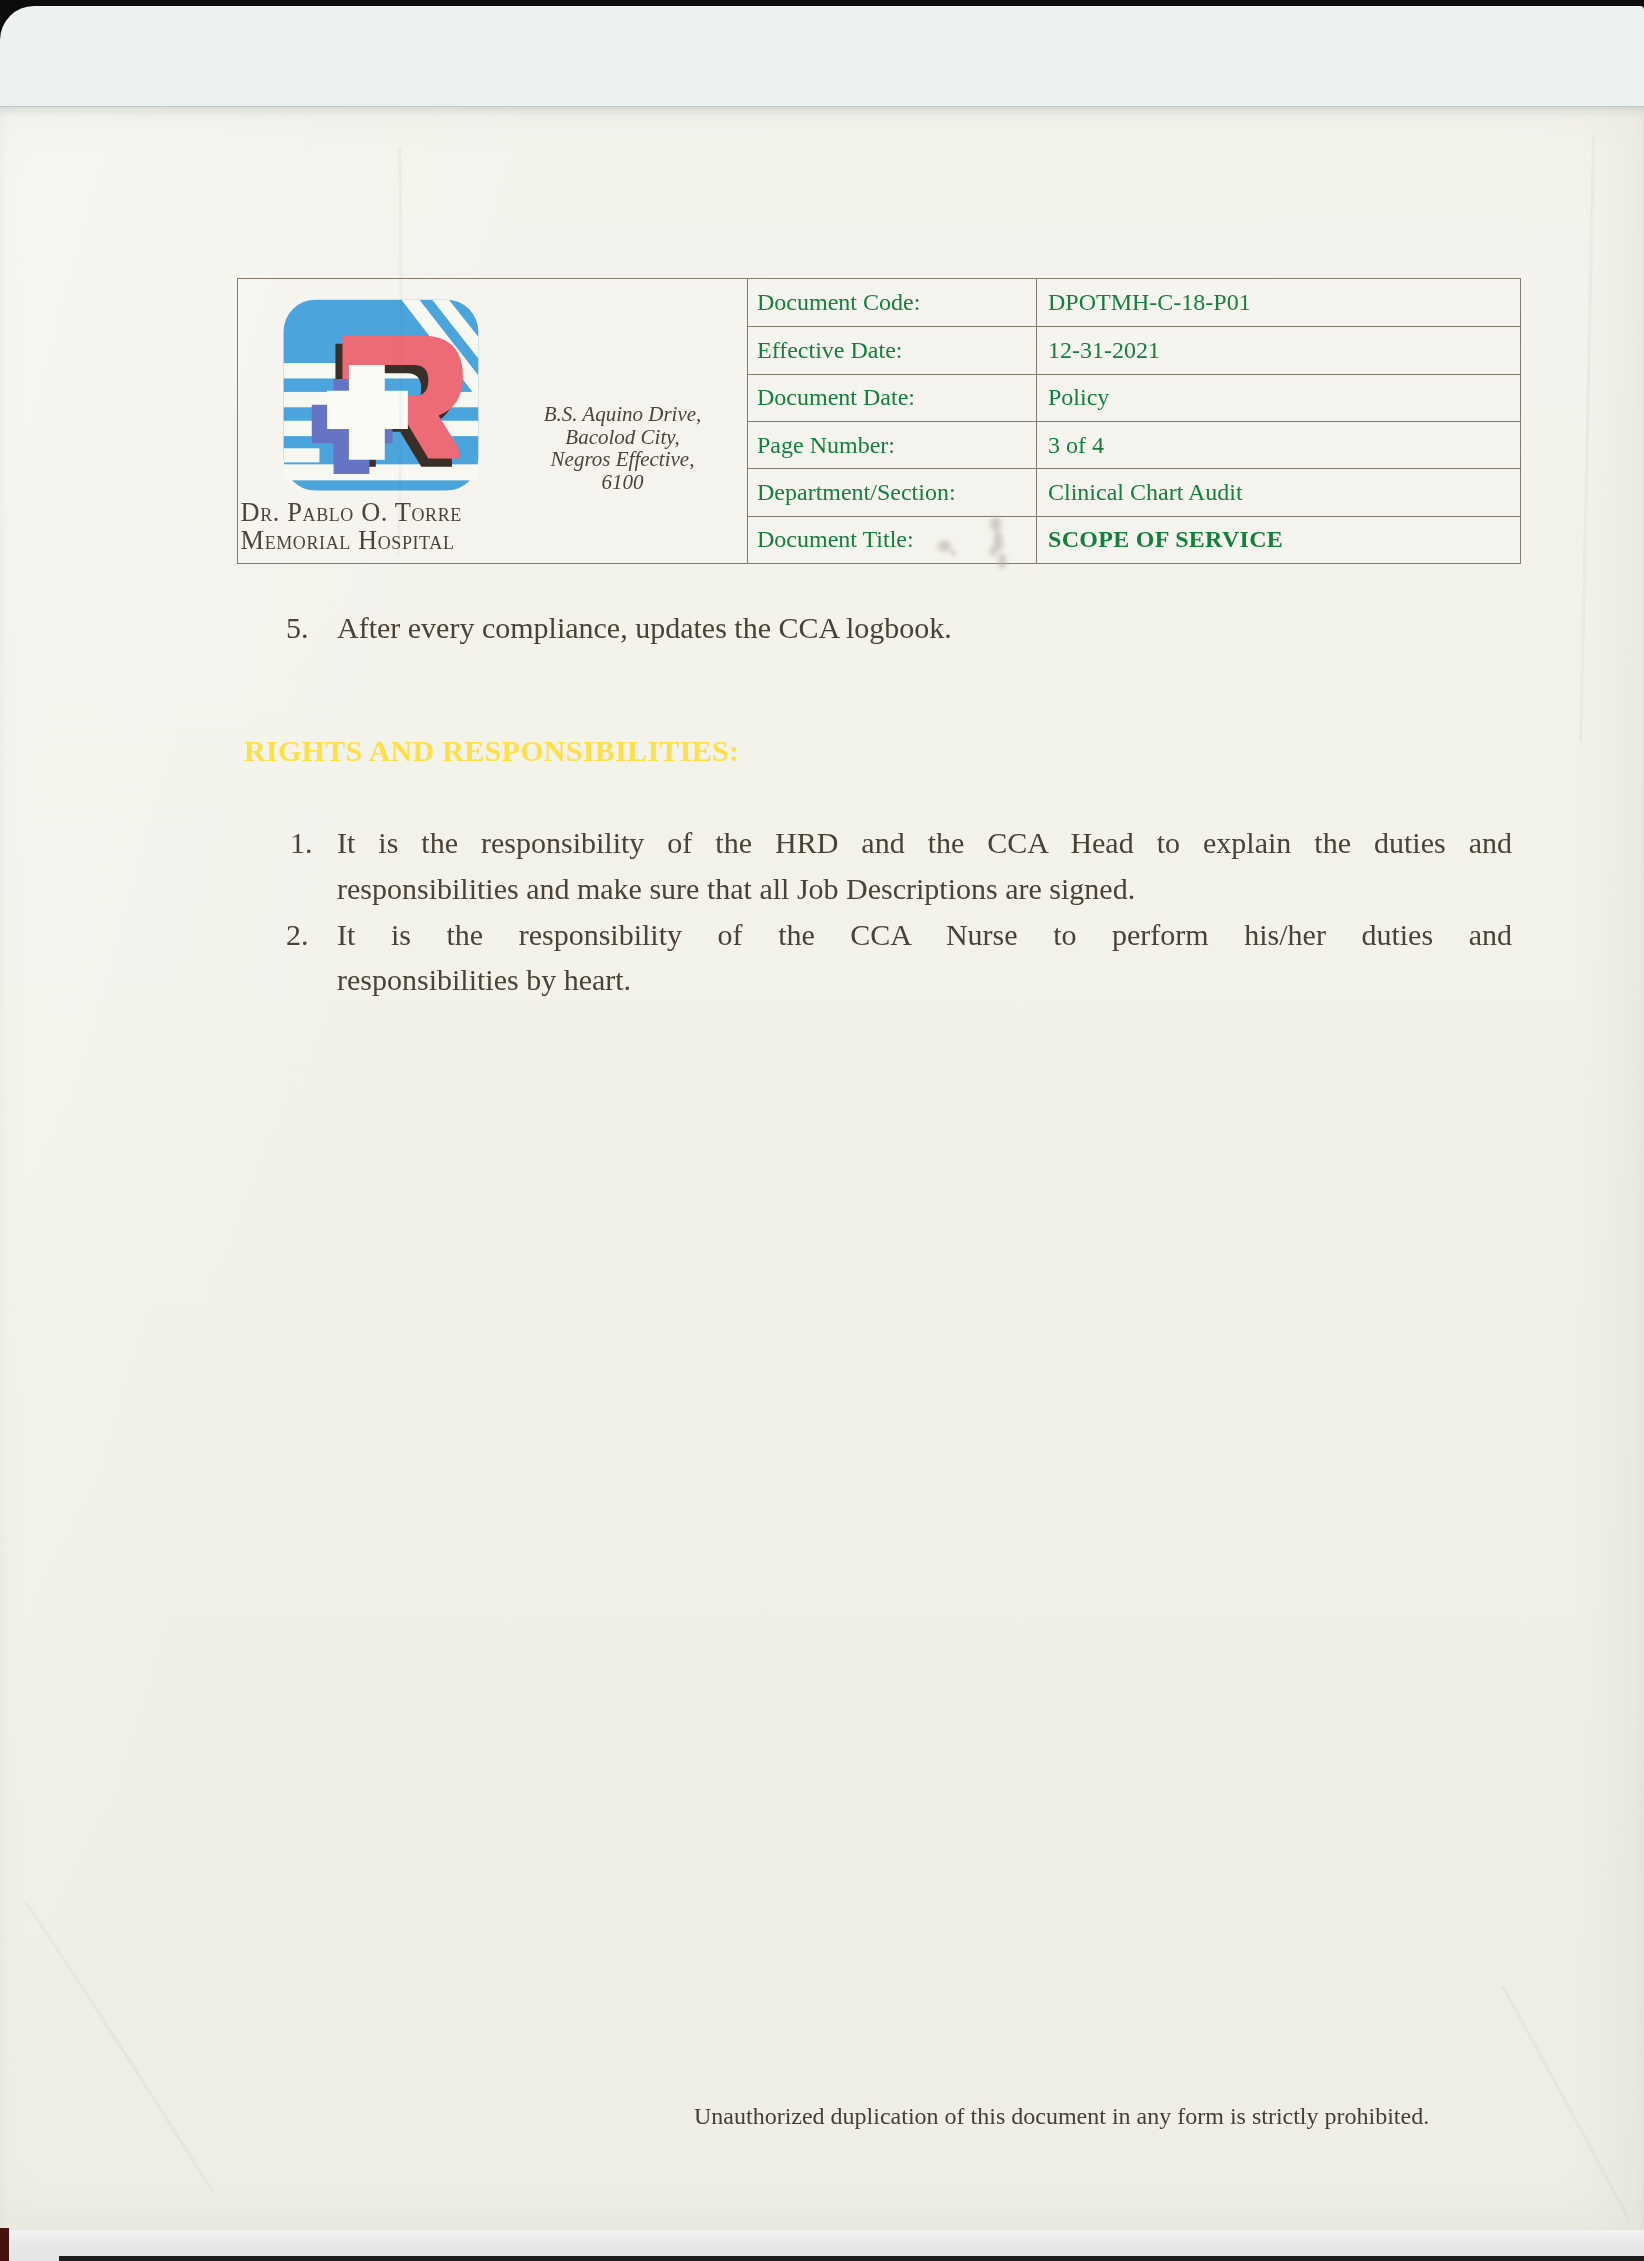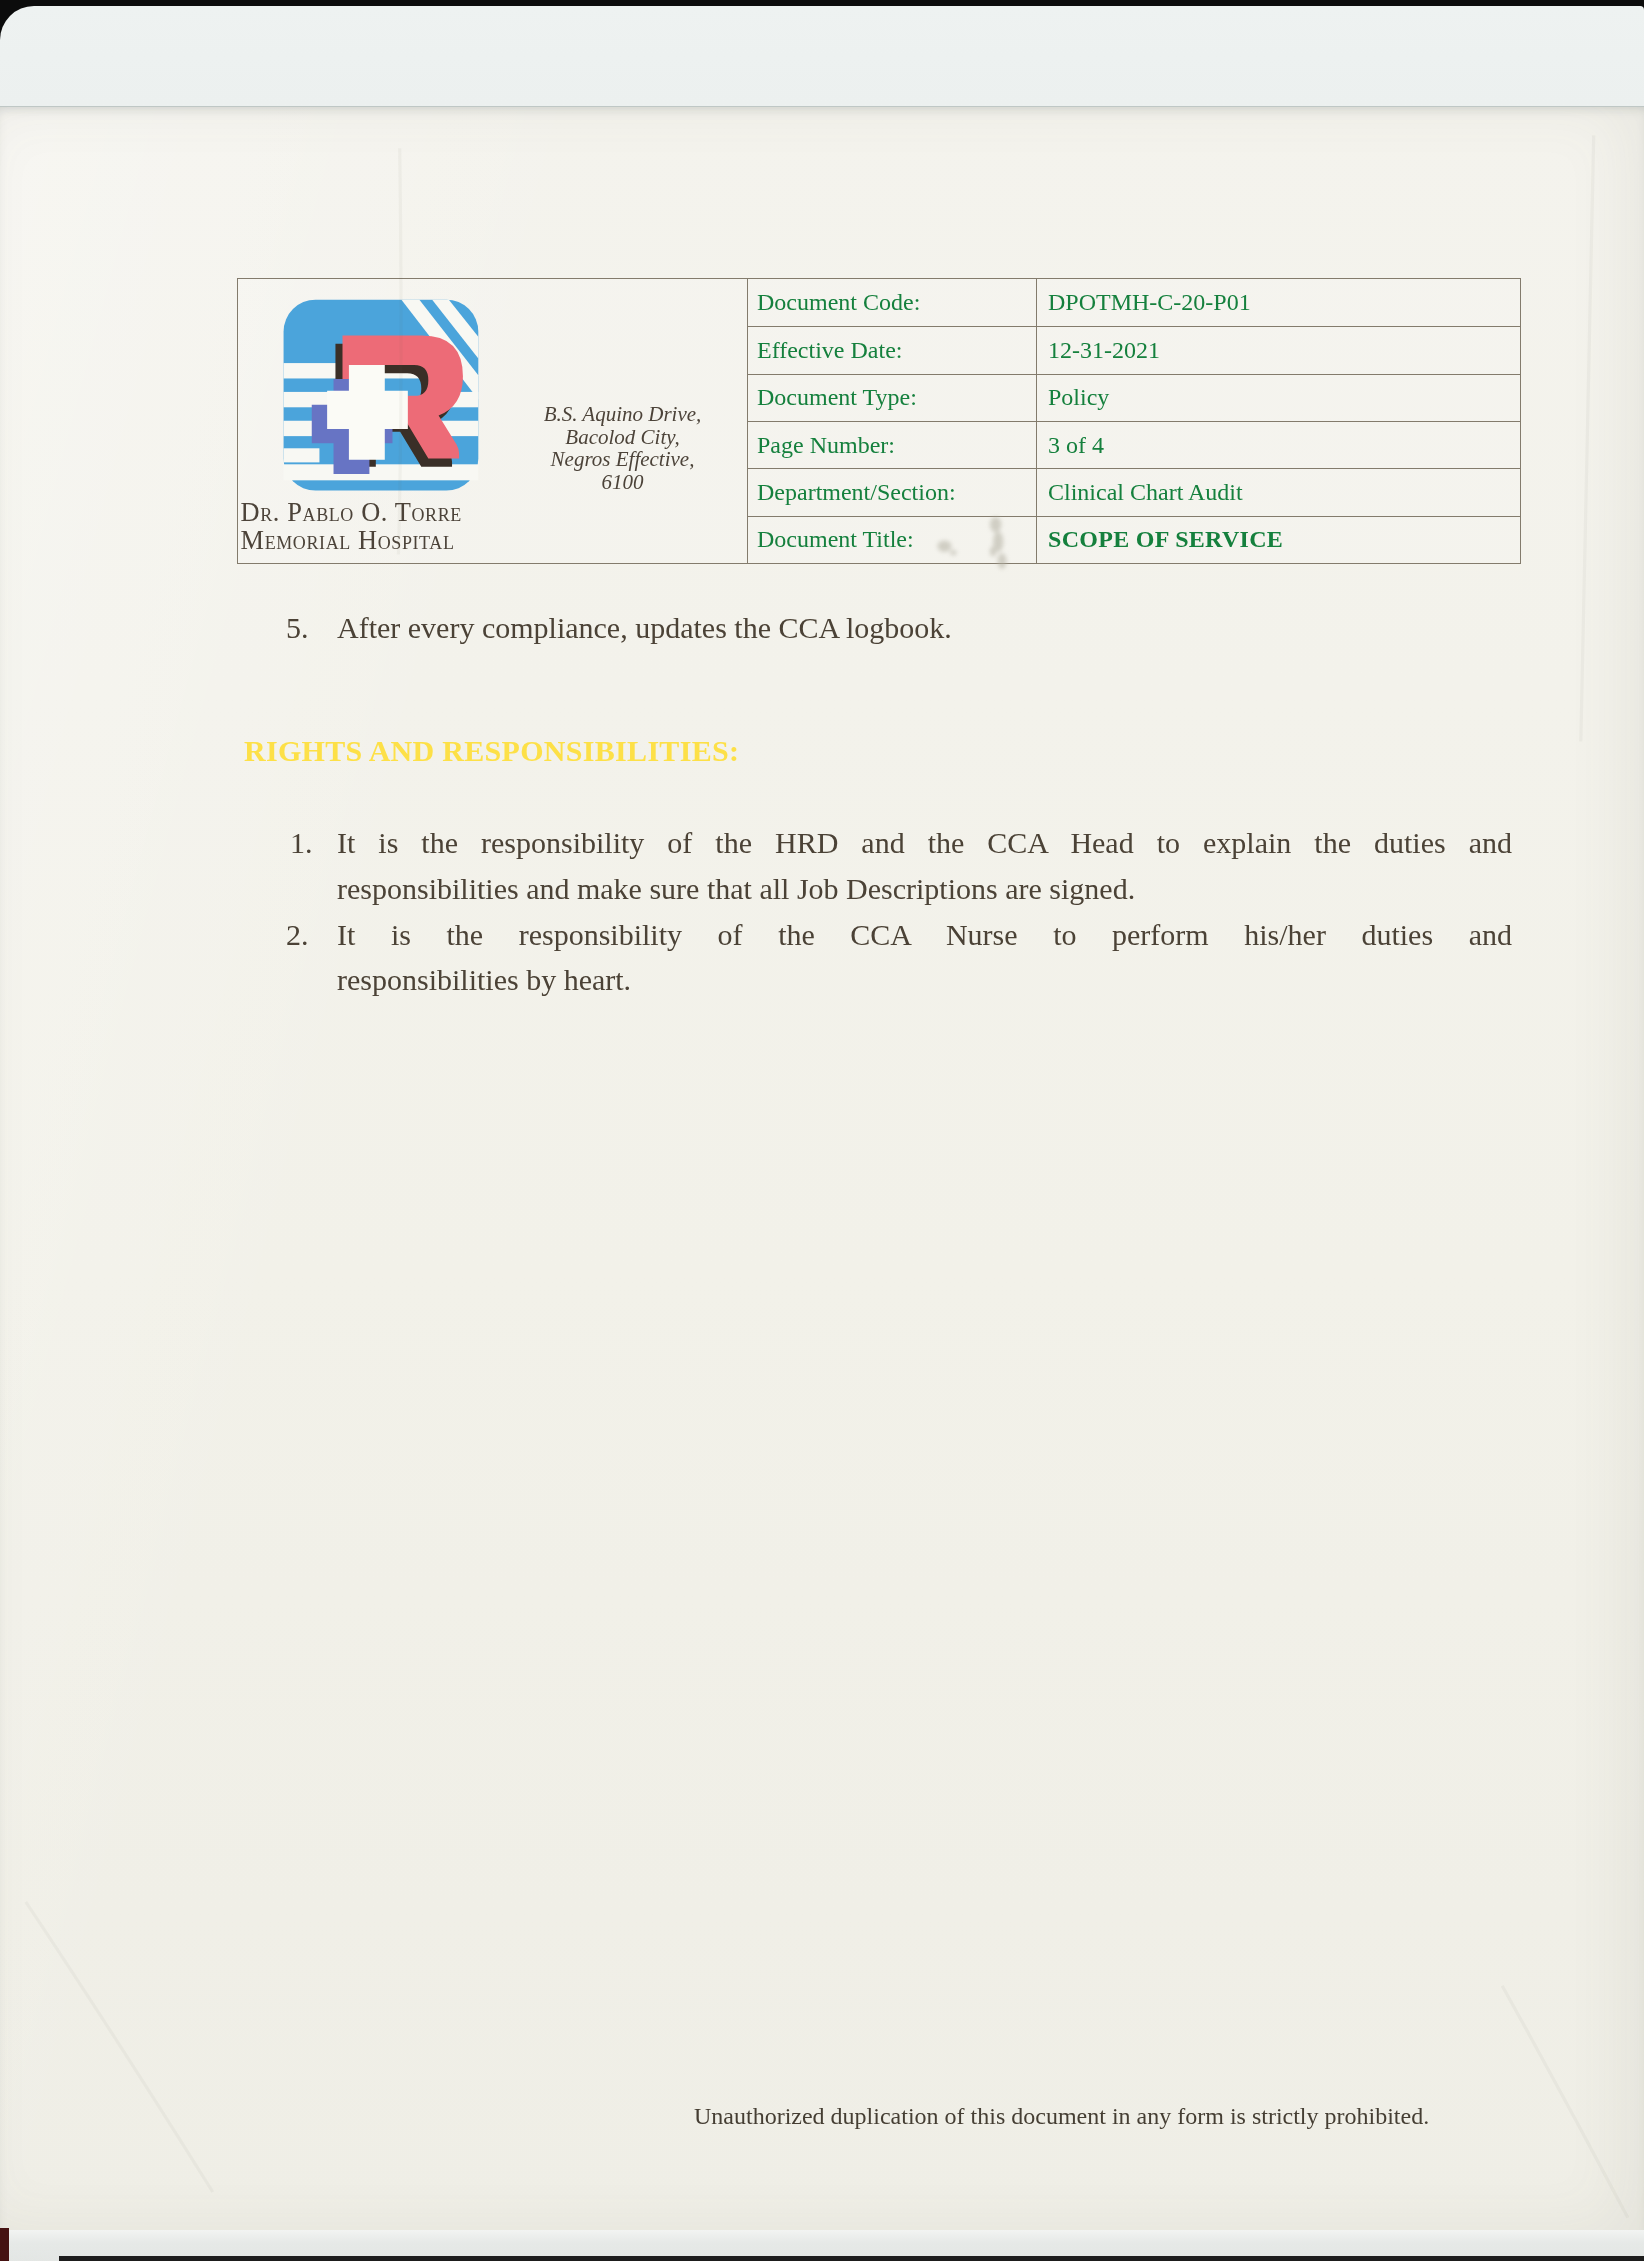--- a/index.html
+++ b/index.html
@@ -102,32 +102,32 @@
         <div>Bacolod City,</div>
         <div>Negros Effective,</div>
         <div>6100</div>
       </div>
     </div>
 
     <div class="cell label" style="grid-row:1">
         <span>Document Code:</span>
       </div>
     <div class="cell value" style="grid-row:1">
-        <span>DPOTMH-C-20-P01</span>
+        <span>DPOTMH-C-18-P01</span>
       </div>
 
     <div class="cell label rt" style="grid-row:2">
         <span>Effective Date:</span>
       </div>
     <div class="cell value rt" style="grid-row:2">
         <span>12-31-2021</span>
       </div>
 
     <div class="cell label rt" style="grid-row:3">
-        <span>Document Type:</span>
+        <span>Document Date:</span>
       </div>
     <div class="cell value rt" style="grid-row:3">
         <span>Policy</span>
       </div>
 
     <div class="cell label rt" style="grid-row:4">
         <span>Page Number:</span>
       </div>
     <div class="cell value rt" style="grid-row:4">
         <span>3 of 4</span>

